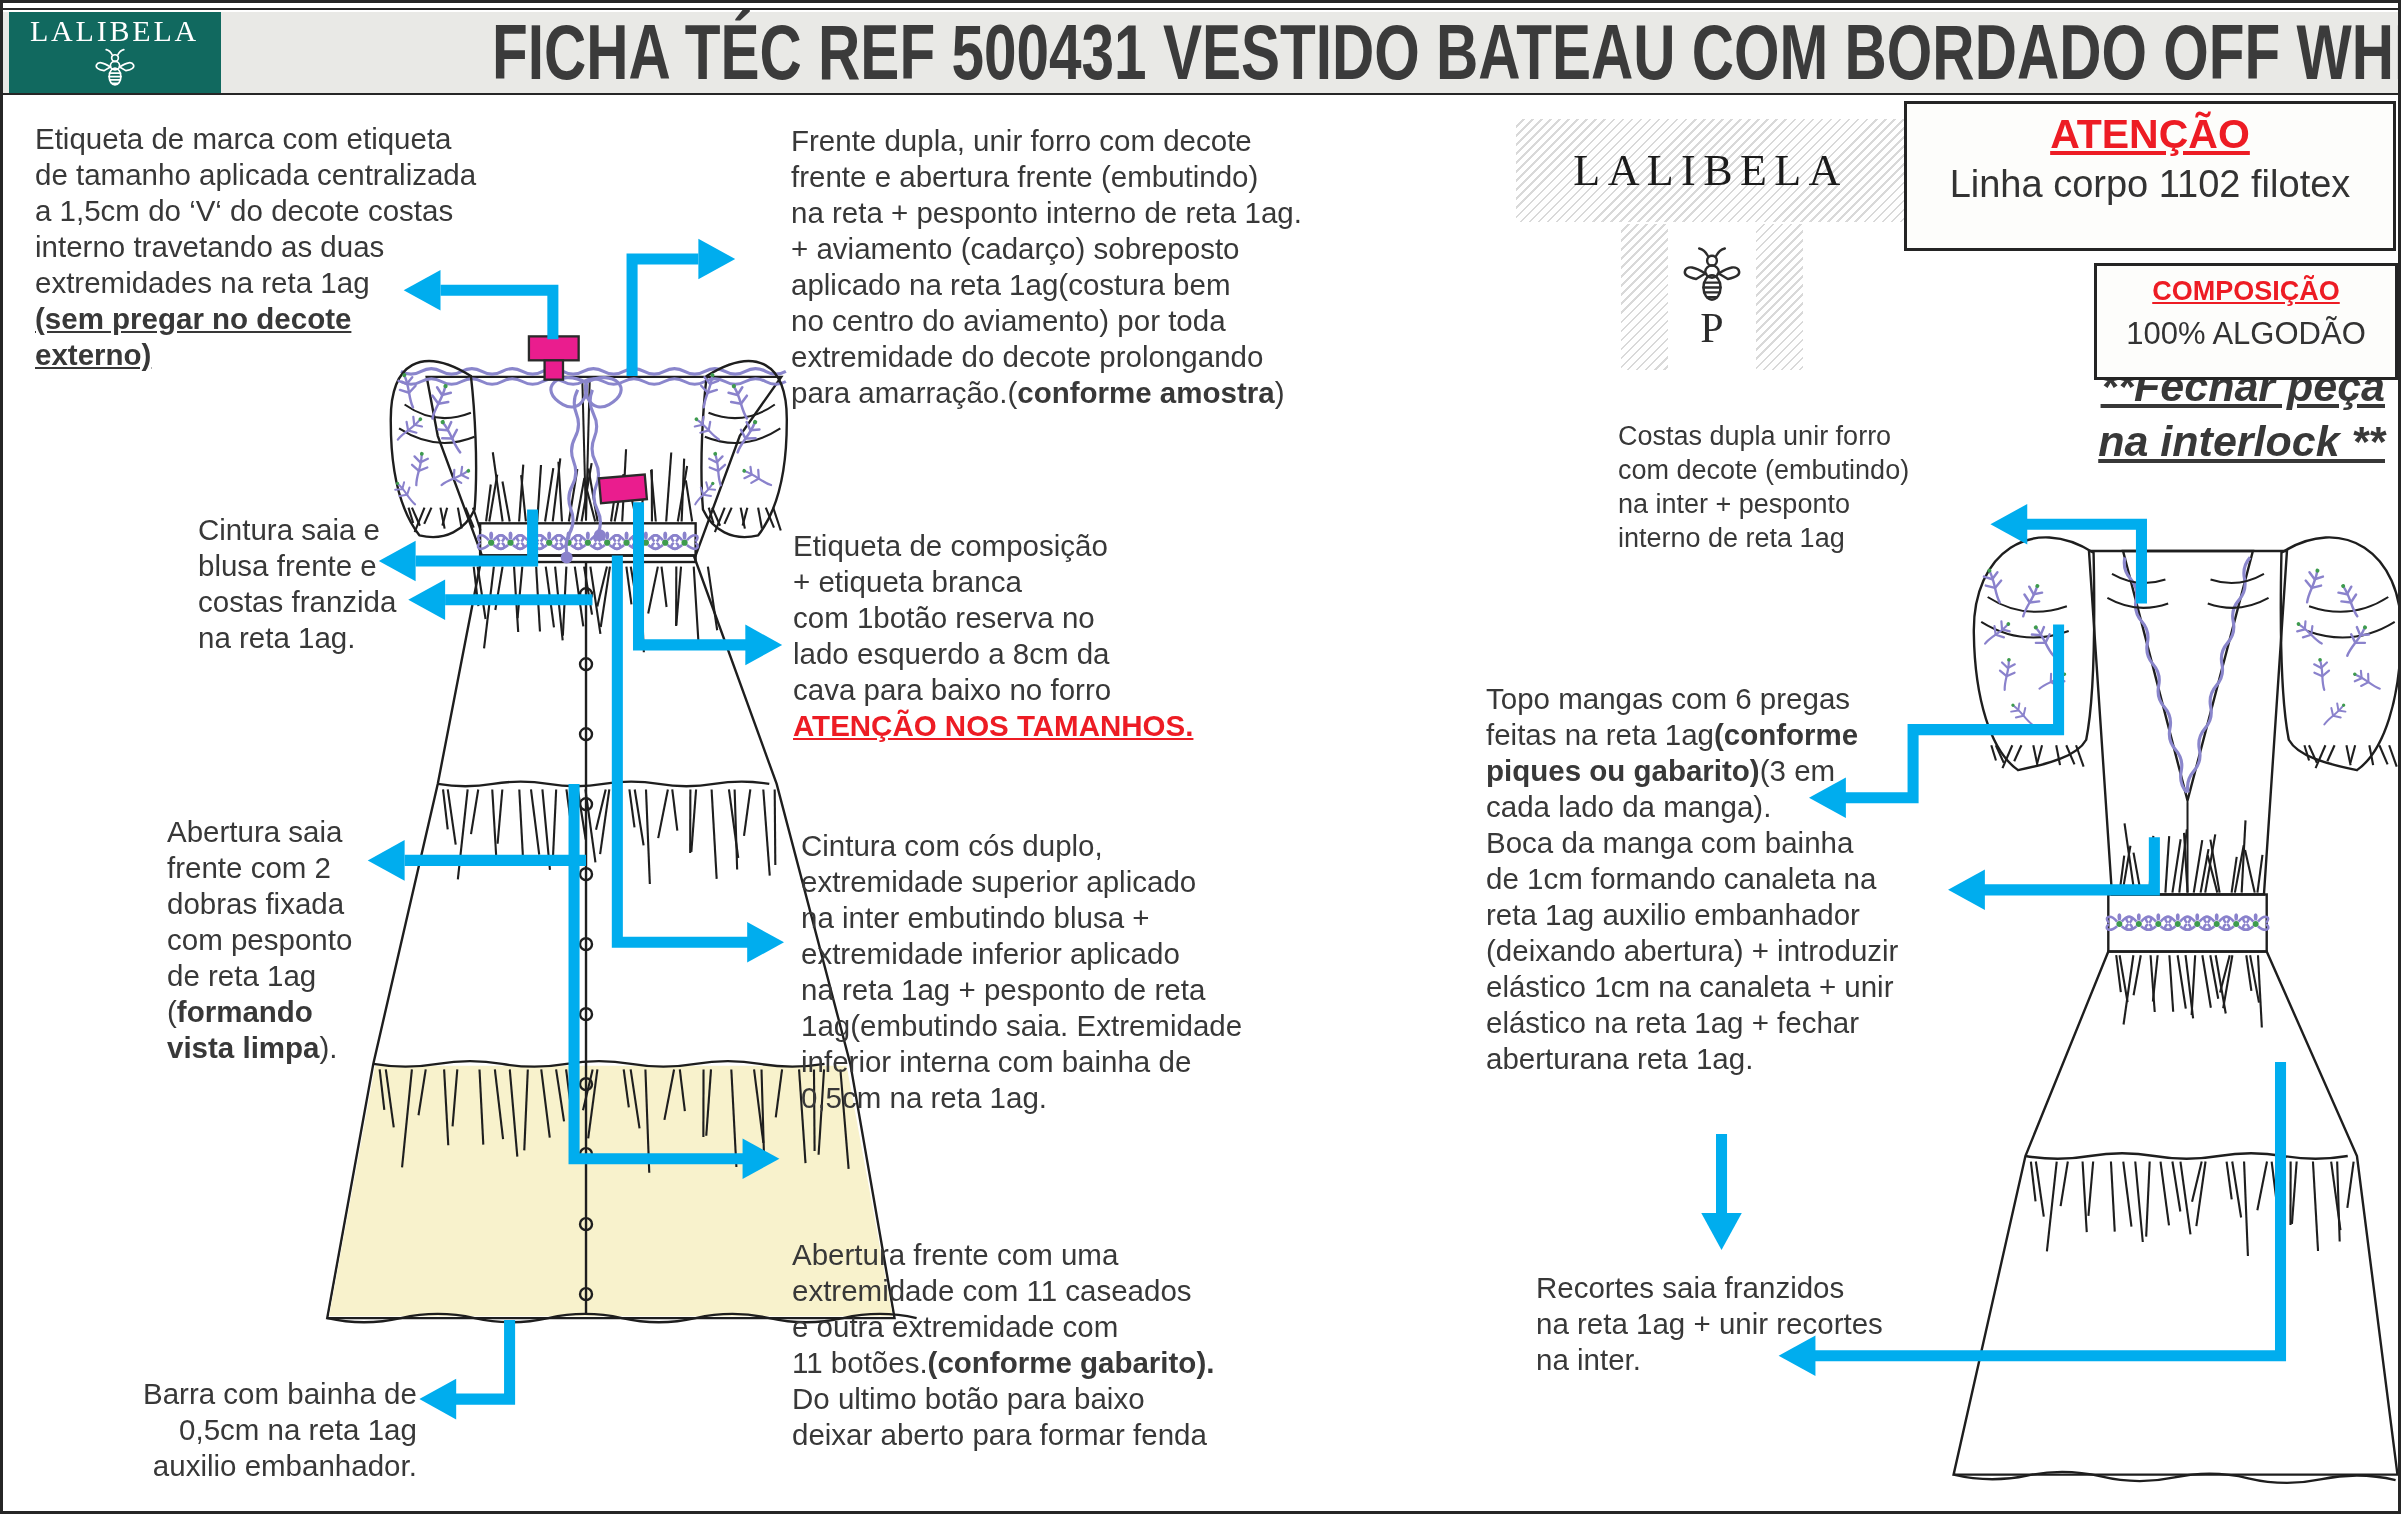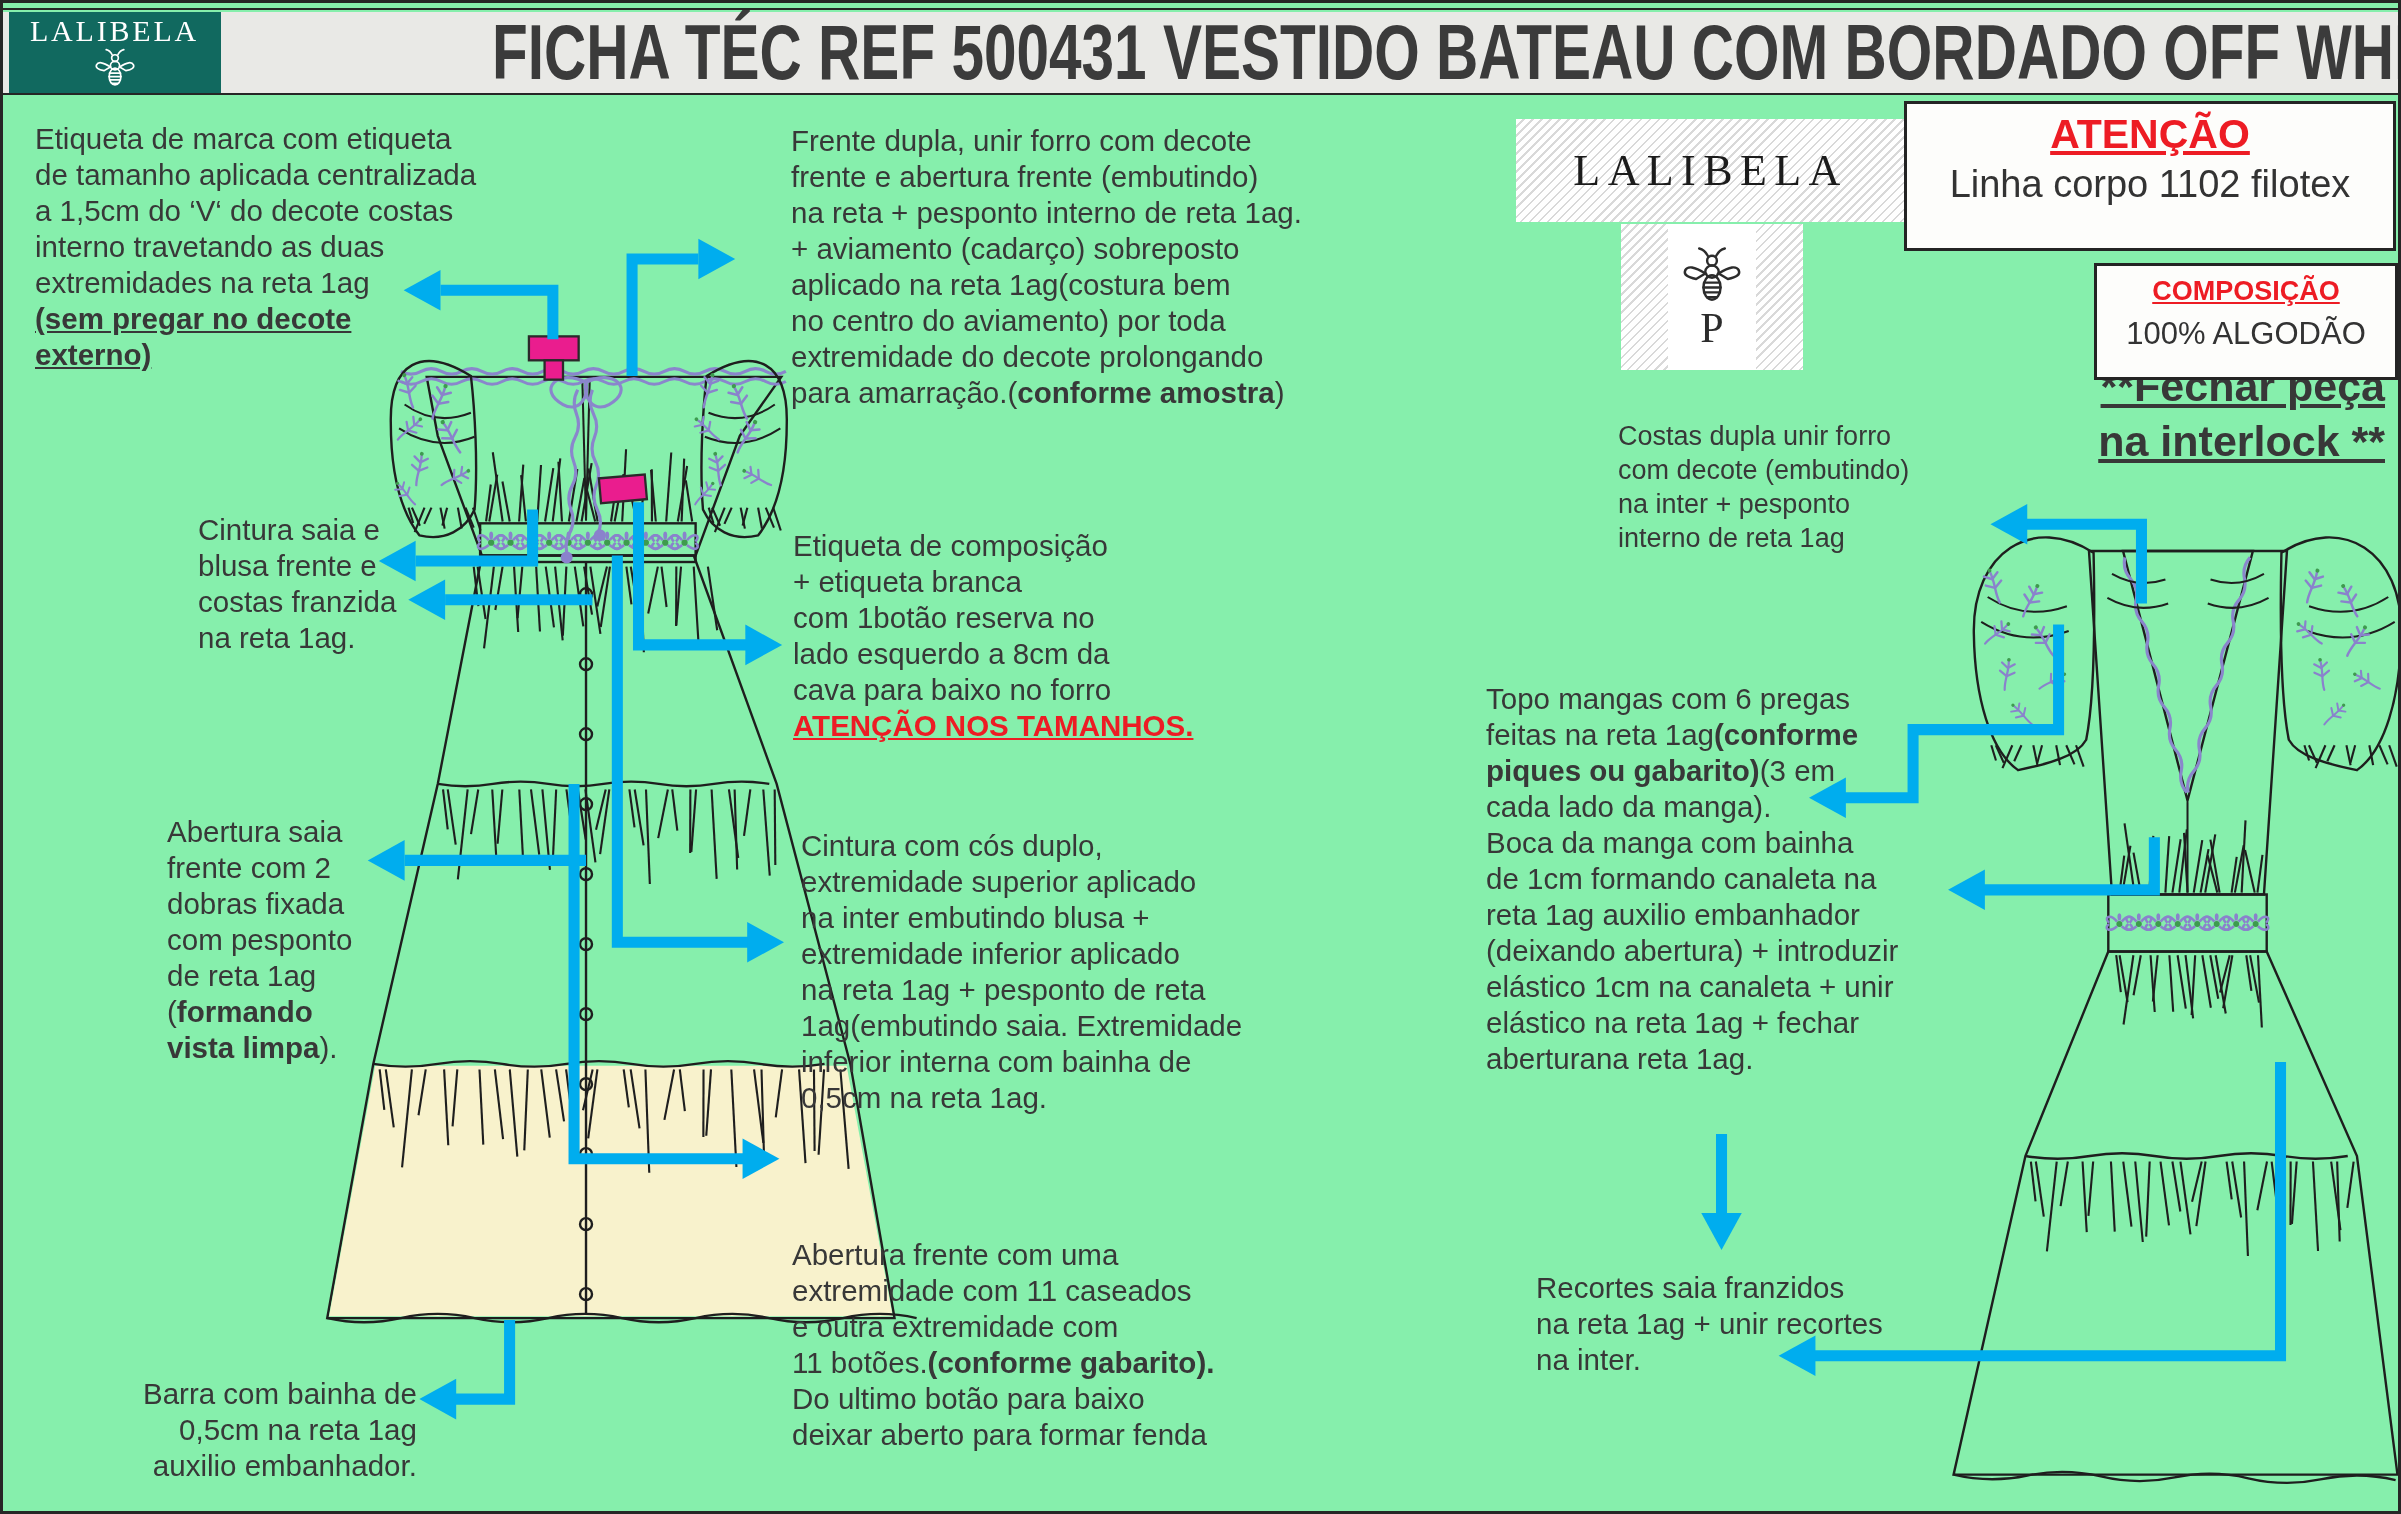--- a/index.html
+++ b/index.html
@@ -1,16 +1,16 @@
 <!DOCTYPE html>
 <html lang="pt" style="font-size:14.7px"><head>
 <meta charset="utf-8">
 <style>
   html,body{margin:0;padding:0;background:#d8d8d8;}
-  .page{position:relative;width:2401px;height:1514px;background:#86efac;
+  .page{position:relative;width:2401px;height:1514px;background:#ffffff;
         border:3.7px solid #262626;box-sizing:border-box;overflow:hidden;
         font-family:"Liberation Sans", sans-serif;color:#383838;}
   .toprule{position:absolute;left:0;right:0;top:4.6px;height:2.8px;background:#262626;}
   .header{position:absolute;left:0;right:0;top:9.2px;height:81px;background:#e9e9e6;
           border-bottom:2.8px solid #262626;}
   .logo{position:absolute;left:5.5px;top:0;width:212px;height:81px;background:#11695f;
         display:flex;flex-direction:column;align-items:center;justify-content:flex-start;}
   .logo .brand{font-family:"Liberation Serif", serif;color:#fff;font-size:30px;
         letter-spacing:2.8px;margin-top:1.8px;}
   .logo svg{width:48px;height:42px;color:#fff;}
@@ -22,21 +22,21 @@
   .n-waist{left:195px;top:509px;}
   .n-skirtopen{left:164px;top:811px;}
   .n-hem{left:140px;top:1373px;text-align:right;}
   .n-frontdouble{left:788px;top:120px;}
   .n-complabel{left:790px;top:525px;}
   .n-waistband{left:798px;top:825px;}
   .n-frontopen{left:789px;top:1234px;}
   .n-backdouble{left:1615px;top:416px;font-size:27px;line-height:34px;}
   .n-sleeves{left:1483px;top:678px;}
   .n-backskirt{left:1533px;top:1267px;}
-  .n-interlock{right:13px;top:356px;text-align:right;font-size:43px;line-height:55px;font-weight:bold;}
+  .n-interlock{right:13px;top:356px;text-align:right;font-size:43px;line-height:55px;font-weight:bold;font-style:italic;}
   .swatch{position:absolute;left:1513px;top:116px;width:389px;height:103px;z-index:4;
           background:repeating-linear-gradient(135deg,#ffffff 0 4.6px,#d9d9d9 4.6px 6.4px);
           display:flex;align-items:center;justify-content:center;
           font-family:"Liberation Serif", serif;font-size:44px;letter-spacing:7.4px;color:#1c1c1c;}
   .plabel{position:absolute;left:1618px;top:221px;width:182px;height:146px;z-index:4;
           background:linear-gradient(90deg,rgba(0,0,0,0) 0 26%,#ffffff 26% 74%,rgba(0,0,0,0) 74%),
                      repeating-linear-gradient(135deg,#ffffff 0 4.6px,#d9d9d9 4.6px 6.4px);
           display:flex;flex-direction:column;align-items:center;justify-content:center;}
   .plabel svg{width:68px;height:61px;color:#2c2c2c;}
   .plabel .psize{font-family:"Liberation Serif", serif;font-size:42px;color:#2c2c2c;line-height:1;}

